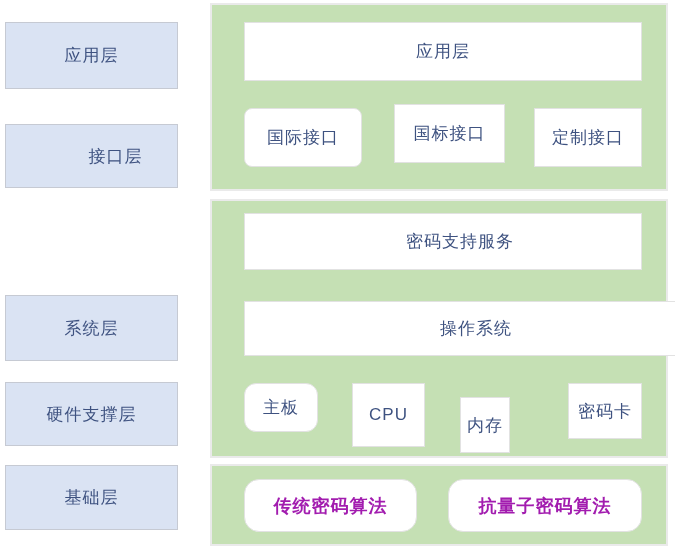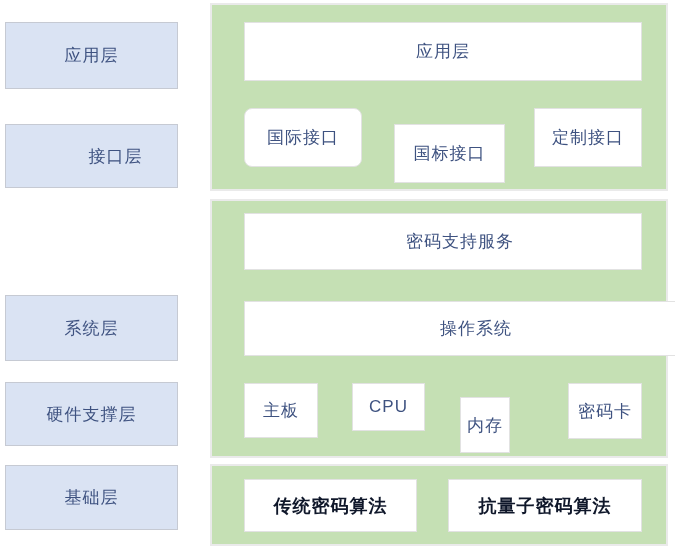--- a/index.html
+++ b/index.html
@@ -37,47 +37,48 @@
     position: absolute;
     background: #ffffff;
     border: 1.5px solid #e2e2e2;
     display: flex; align-items: center; justify-content: center;
     color: #3e5280;
     font-size: 17px;
     letter-spacing: 1px;
   }
   .white-box.bold {
     font-weight: bold;
-    color: #0f172a;
+    color: #a21caf;
     font-size: 18px;
+    border-radius: 15px;
   }
 </style>
 </head>
 <body>
 
 <div class="stage">
 
   <div class="layer-box" style="top:22px;height:67px;">应用层</div>
   <div class="layer-box" style="top:124px;height:64px;padding-left:48px;">接口层</div>
   <div class="layer-box" style="top:295px;height:66px;">系统层</div>
   <div class="layer-box" style="top:382px;height:64px;">硬件支撑层</div>
   <div class="layer-box" style="top:465px;height:65px;">基础层</div>
 
   <div class="panel" style="top:3px;height:188px;">
     <div class="white-box" style="left:32px;top:17px;width:398px;height:59px;">应用层</div>
     <div class="white-box" style="left:32px;top:103px;width:118px;height:59px;border-radius:8px;">国际接口</div>
-    <div class="white-box" style="left:182px;top:119px;width:111px;height:59px;">国标接口</div>
+    <div class="white-box" style="left:182px;top:99px;width:111px;height:59px;">国标接口</div>
     <div class="white-box" style="left:322px;top:103px;width:108px;height:59px;">定制接口</div>
   </div>
 
   <div class="panel" style="top:199px;height:259px;">
     <div class="white-box" style="left:32px;top:12px;width:398px;height:57px;padding-left:34px;">密码支持服务</div>
     <div class="white-box" style="left:32px;top:100px;width:464px;height:55px;">操作系统</div>
-    <div class="white-box" style="left:32px;top:182px;width:74px;height:55px;">主板</div>
-    <div class="white-box" style="left:140px;top:182px;width:73px;height:48px;">CPU</div>
+    <div class="white-box" style="left:32px;top:182px;width:74px;height:49px;border-radius:12px;">主板</div>
+    <div class="white-box" style="left:140px;top:182px;width:73px;height:64px;">CPU</div>
     <div class="white-box" style="left:248px;top:196px;width:50px;height:56px;">内存</div>
     <div class="white-box" style="left:356px;top:182px;width:74px;height:56px;">密码卡</div>
   </div>
 
   <div class="panel" style="top:464px;height:82px;">
     <div class="white-box bold" style="left:32px;top:13px;width:173px;height:53px;">传统密码算法</div>
     <div class="white-box bold" style="left:236px;top:13px;width:194px;height:53px;">抗量子密码算法</div>
   </div>
 
 </div>

